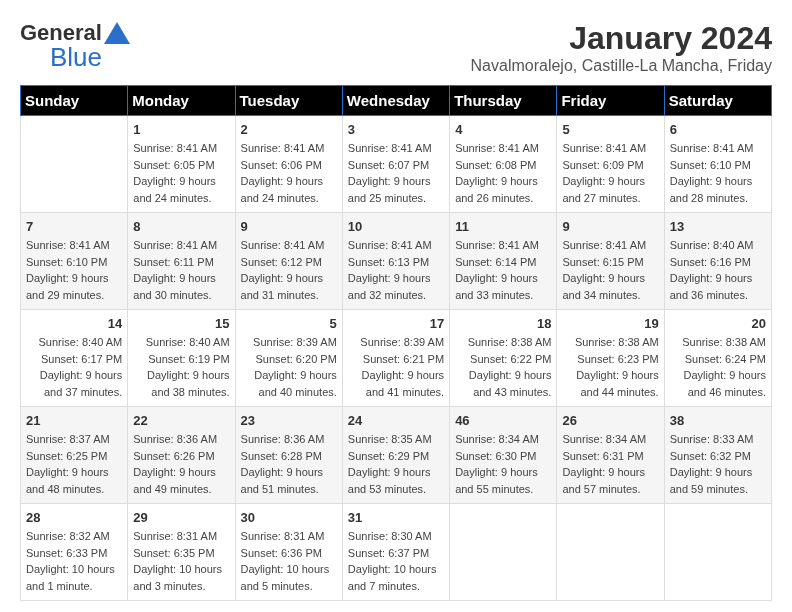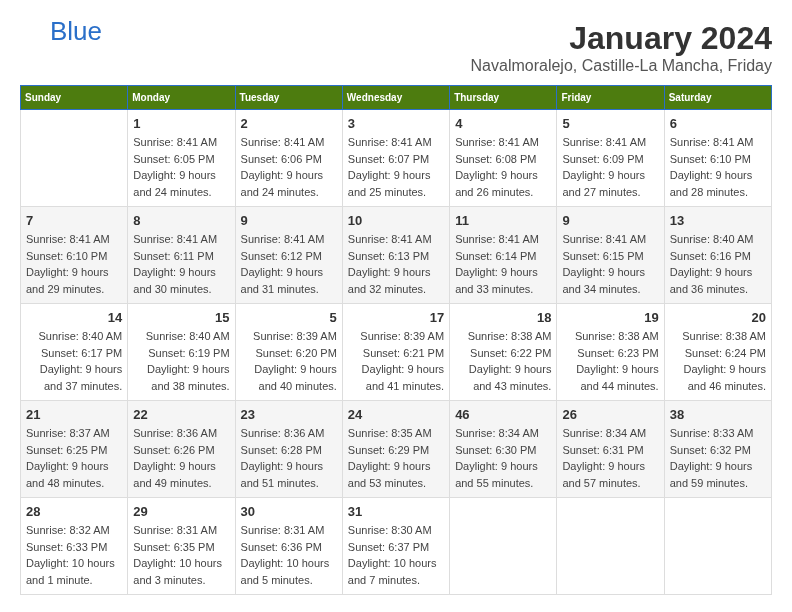--- a/index.html
+++ b/index.html
@@ -32,25 +32,25 @@
     .location-title {
       font-size: 16px;
       color: #555;
     }
     .calendar-table {
       width: 100%;
       border-collapse: collapse;
       font-size: 11.5px;
     }
     .calendar-table thead tr th {
-      background-color: #4d7c0f;
+      background-color: #000000;
       color: #fff;
       padding: 6px 4px;
       text-align: left;
-      font-size: 10px;
+      font-size: 15px;
       font-weight: bold;
       border: 1px solid #2a6fc9;
     }
     .calendar-table tbody tr {
       border-bottom: 1px solid #ccc;
     }
     .calendar-table tbody tr:nth-child(odd) {
       background: #fff;
     }
     .calendar-table tbody tr:nth-child(even) {
@@ -83,20 +83,26 @@
     .row-week2 { background: #f0f4f8; }
     .row-week3 { background: #fff; text-align: right; }
     .row-week4 { background: #f0f4f8; }
     .row-week5 { background: #fff; padding-left: 12px; }
   </style>
 </head>
 <body>
 
 <div class="header-section">
   <div class="logo">
+    <div style="display:flex; align-items:center;">
+      <span style="font-size:22px; font-weight:bold; color:#333;">General</span>
+      <svg width="26" height="22" viewBox="0 0 26 22" style="margin-left:2px;">
+        <polygon points="0,22 13,0 26,22" fill="#2a6fc9"></polygon>
+      </svg>
+    </div>
     <span style="font-size:26px; font-weight:normal; color:#2a6fc9; margin-top:-4px;margin-left:30px;">Blue</span>
   </div>
   <div class="title-section">
     <div class="month-title">January 2024</div>
     <div class="location-title">Navalmoralejo, Castille-La Mancha, Friday</div>
   </div>
 </div>
 
 <table class="calendar-table">
   <thead>

